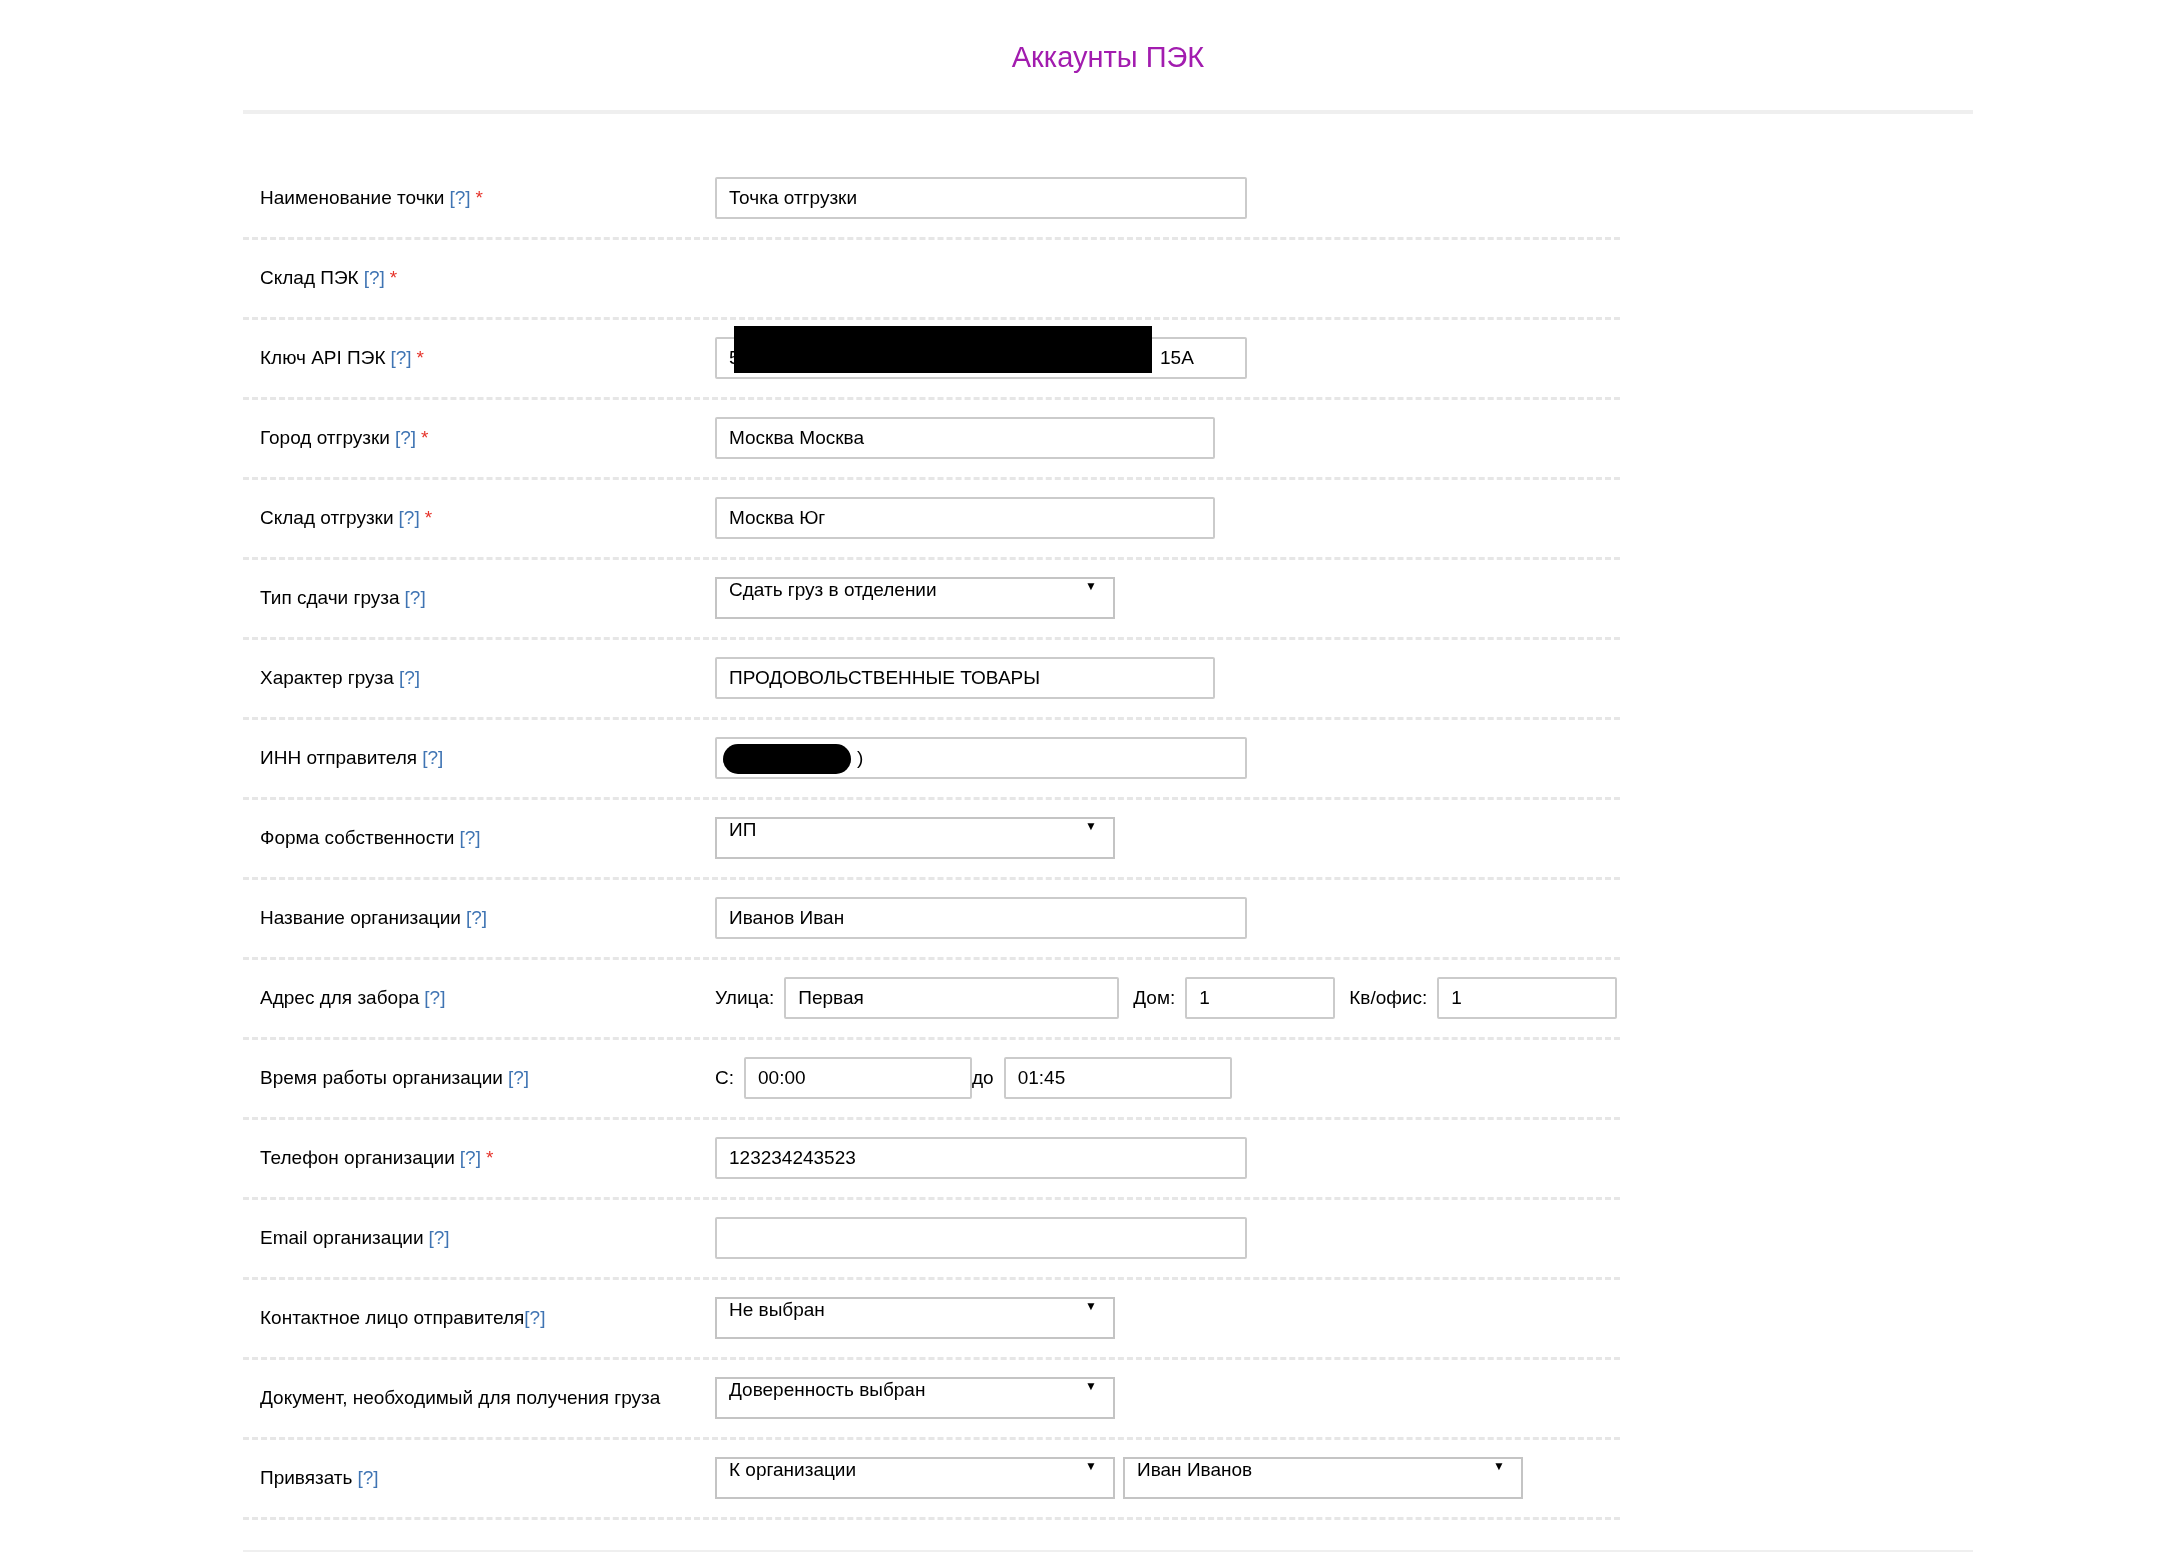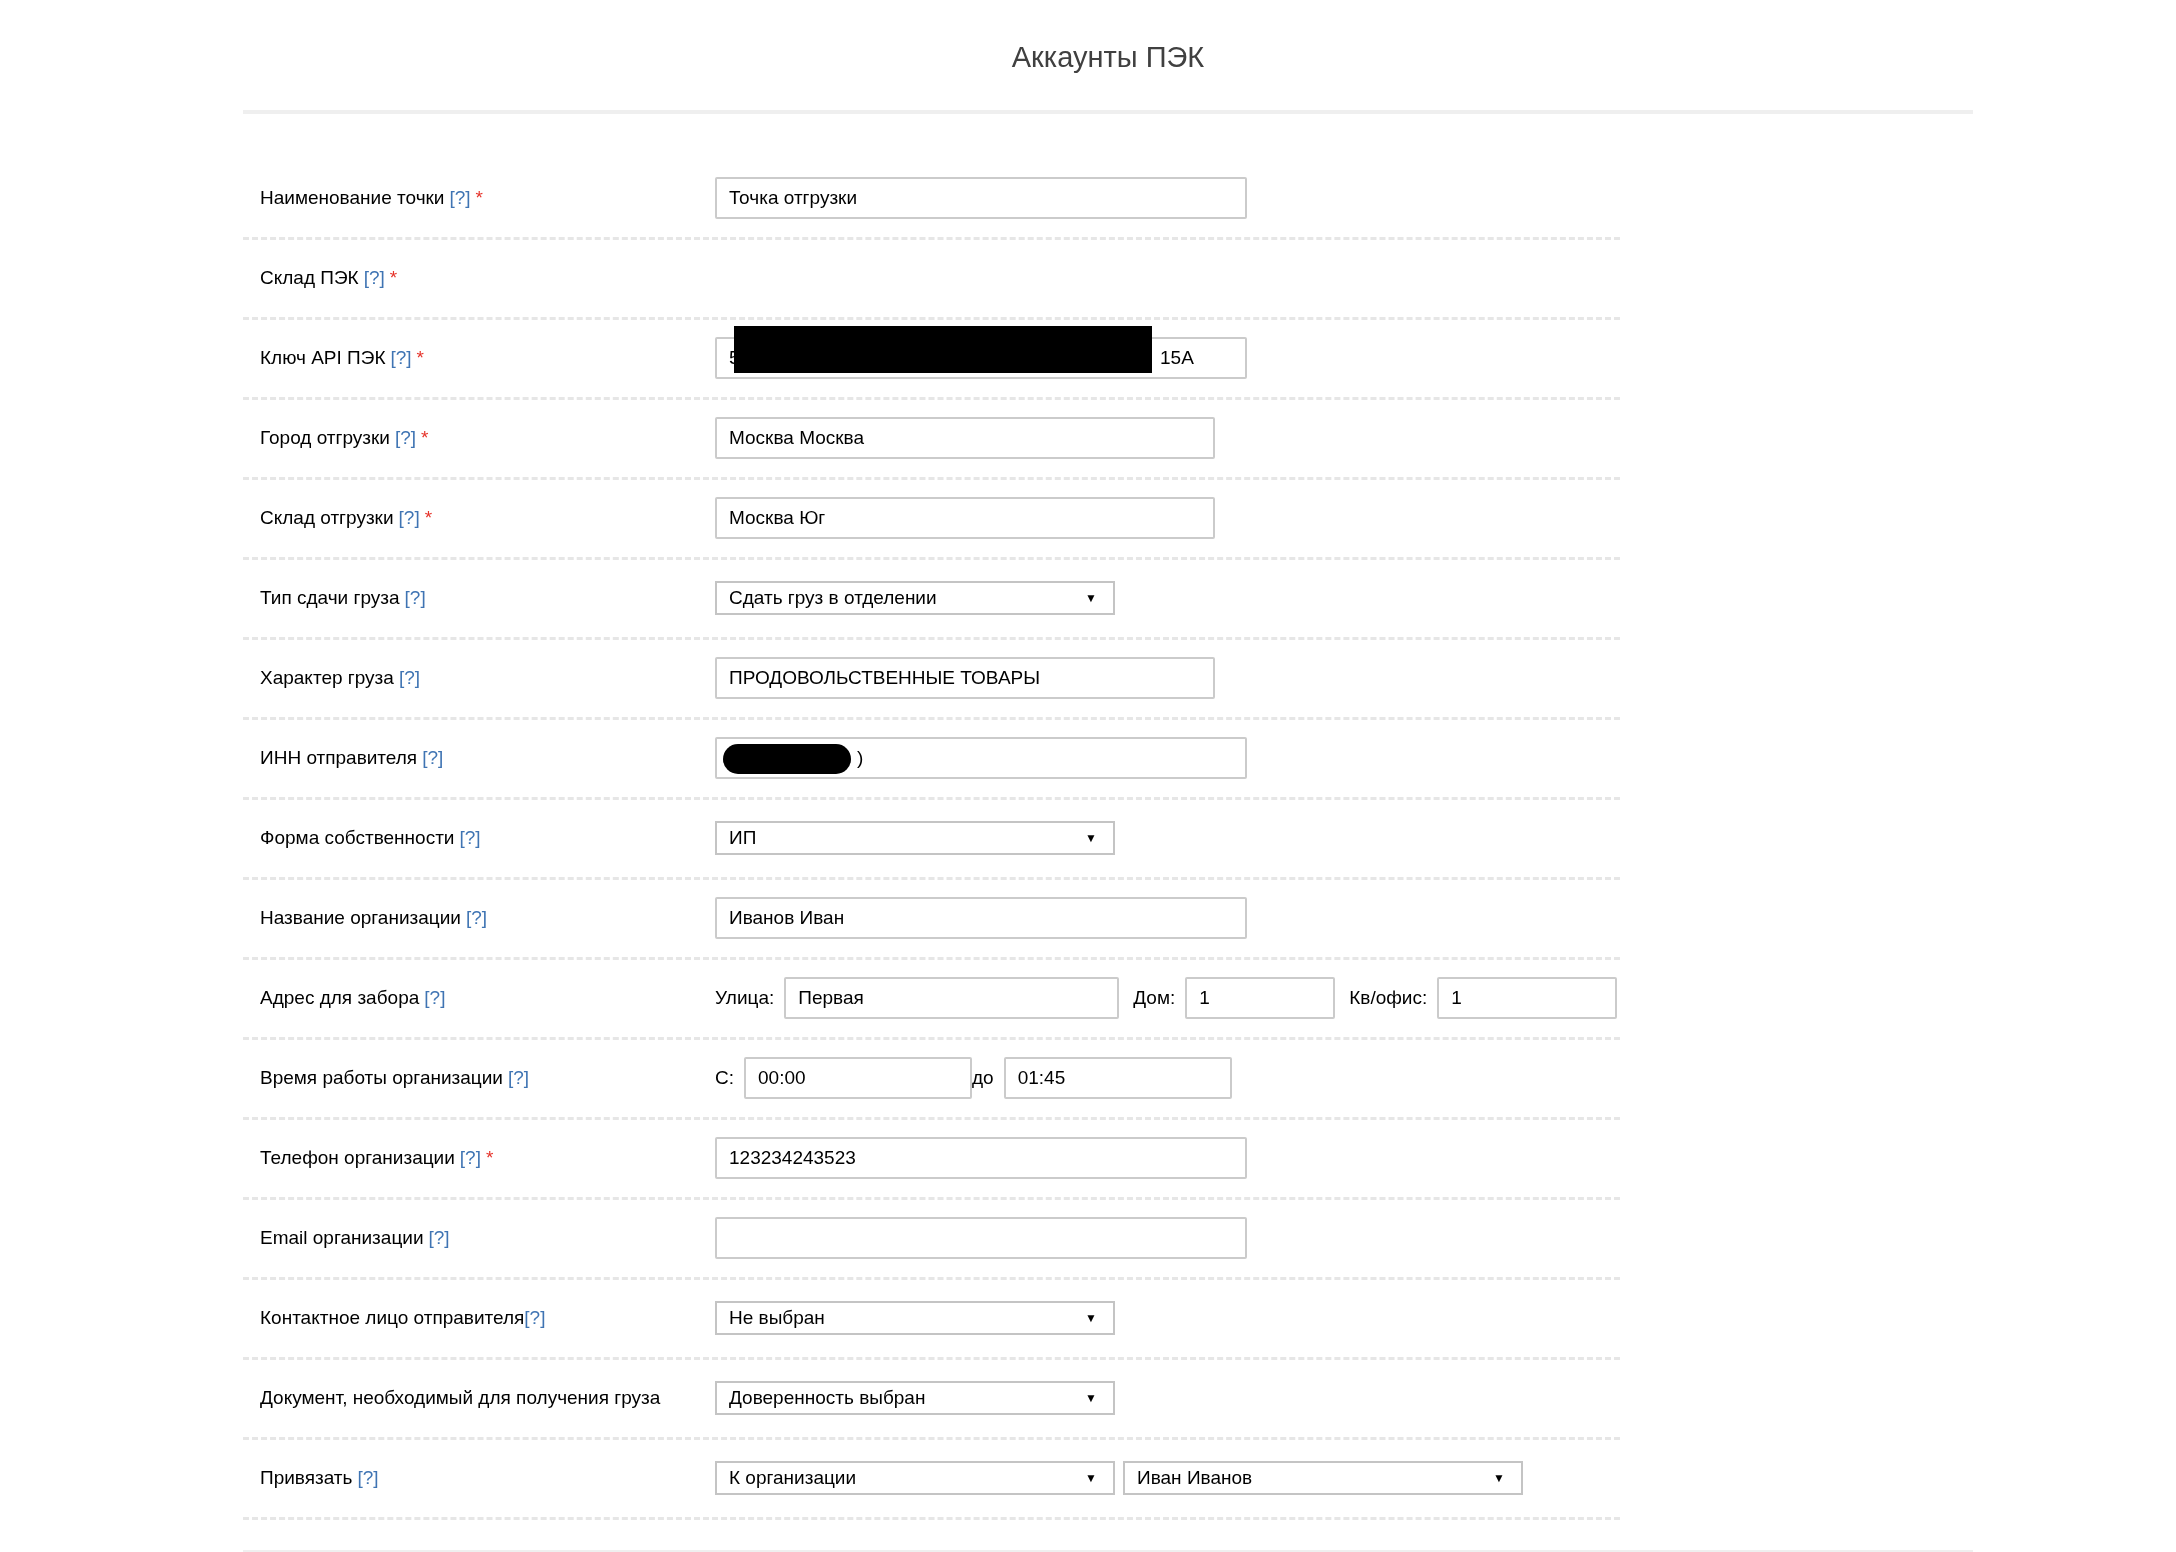--- a/index.html
+++ b/index.html
@@ -2,40 +2,40 @@
 <html><head>
 <meta charset="utf-8">
 <style>
   html,body{margin:0;padding:0;}
   body{
     width:2176px;height:1552px;background:#ffffff;
     font-family:"Liberation Sans",sans-serif;color:#000;
     position:relative;overflow:hidden;
   }
   .container{position:absolute;left:243px;top:0;width:1730px;}
-  .title{padding-top:40px;text-align:center;font-size:29px;line-height:34px;color:#404040;font-weight:400;}
+  .title{padding-top:40px;text-align:center;font-size:29px;line-height:34px;color:#a21caf;font-weight:400;}
   .divider{border-top:4px solid #efefef;margin-top:36px;}
   .divider-bottom{border-top:4px solid #efefef;margin-top:32px;}
   .form{padding-top:44px;}
   .row{position:relative;height:80px;display:flex;align-items:center;padding-left:17px;box-sizing:border-box;}
   .row::after{content:"";position:absolute;left:0;bottom:-2px;width:1377px;border-top:3px dashed #e6e6e6;}
   .lbl{width:455px;flex-shrink:0;font-size:19px;color:#000;}
   .help{color:#3f74b3;text-decoration:none;margin-left:5px;cursor:pointer;}
   .help.tight{margin-left:0;}
   .req{color:#e6332a;margin-left:5px;}
   .val{display:flex;align-items:center;}
   .ti{
     height:42px;border:2px solid #cbcbcb;border-radius:2px;box-sizing:border-box;
     font-size:19px;padding:0 12px;font-family:inherit;color:#000;background:#fff;outline:none;
   }
   .w532{width:532px}.w500{width:500px}.w400{width:400px}
   .w335{width:335px}.w150{width:150px}.w180{width:180px}.w228{width:228px}
   .sel{
-    display:flex;align-items:center;justify-content:space-between;
-    height:34px;border:2px solid #c4c4c4;box-sizing:border-box;background:#fff;
+    display:flex;align-items:flex-start;justify-content:space-between;
+    height:42px;border:2px solid #c4c4c4;box-sizing:border-box;background:#fff;
     font-size:19px;padding:0 16px 0 12px;cursor:default;
   }
   .sel .arrow{font-size:12px;margin-left:10px;color:#000;}
   .sel + .sel{margin-left:8px;}
   .inline-lbl{font-size:19px;margin-right:10px;white-space:nowrap;}
   .gap14{margin-right:14px;}
   .gap18{}
   .redacted{position:relative;display:flex;align-items:center;overflow:visible;}
   .bar{background:#000;position:absolute;}
   .bar-api{left:17px;top:-13px;width:418px;height:47px;}

